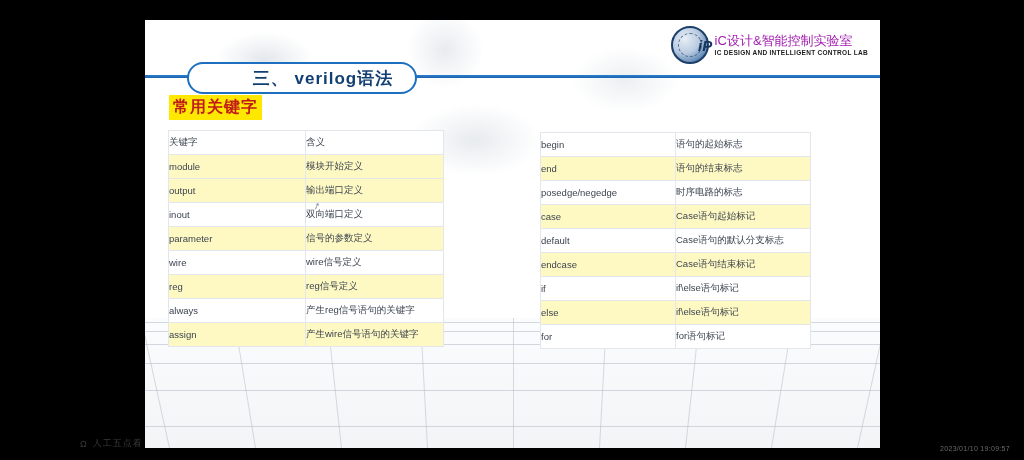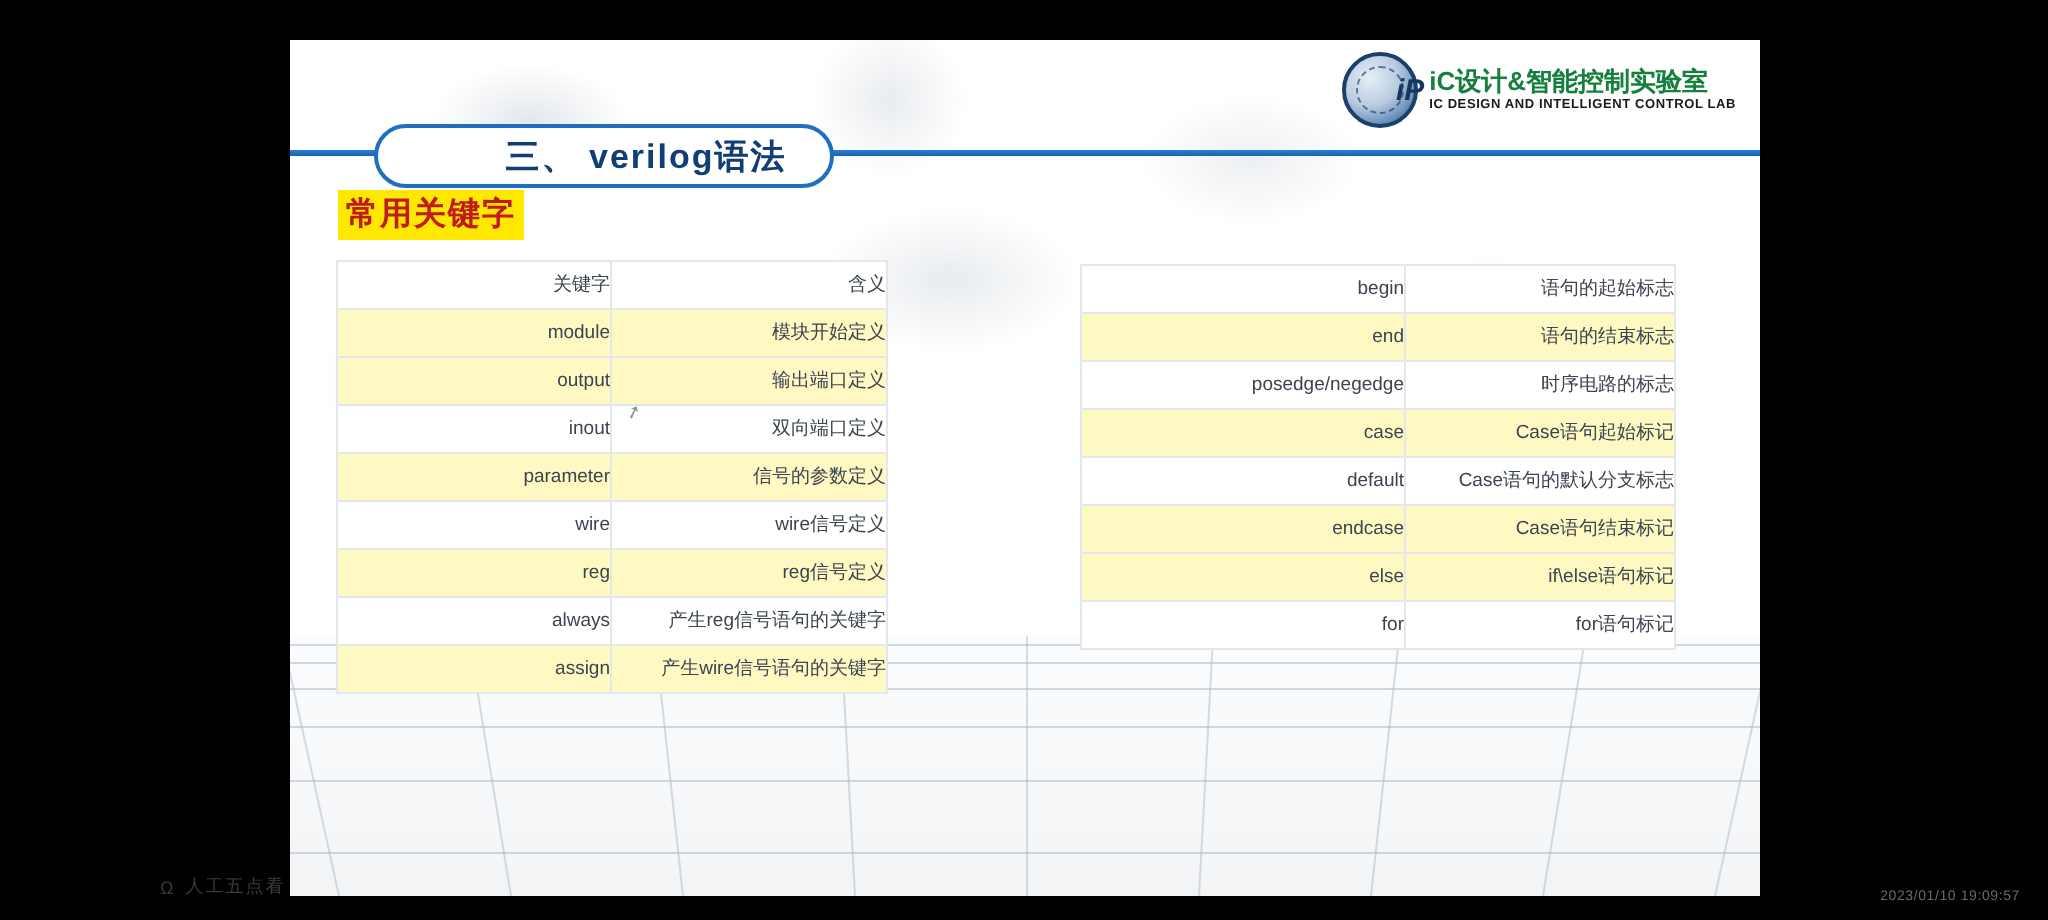--- a/index.html
+++ b/index.html
@@ -65,44 +65,44 @@
     border:2px solid #1b3f6b; position:relative; flex:0 0 auto;
   }
   .logo-mark::after {
     content:""; position:absolute; inset:5px; border-radius:50%;
     border:1px dashed rgba(27,63,107,.65);
   }
   .logo-glyph {
     position:absolute; inset:0; display:flex; align-items:center; justify-content:center;
     font-size:15px; font-weight:bold; color:#16365e; font-style:italic;margin-left:31px;
   }
-  .logo-text-cn { font-size:13px; font-weight:bold; color:#15803d; line-height:1.15; white-space:nowrap; }
+  .logo-text-cn { font-size:13px; font-weight:normal; color:#a21caf; line-height:1.15; white-space:nowrap; }
   .logo-text-en { font-size:6.5px; font-weight:bold; color:#1a1a1a; letter-spacing:.3px; white-space:nowrap; }
 
   .subtitle {
     position:absolute; left:24px; top:75px; z-index:4;
     background:#ffe800; color:#c01a1a; font-size:16px; font-weight:bold;
     padding:2px 4px; letter-spacing:1px; white-space:nowrap;
   }
 
   
   .kw-table { position:absolute; z-index:4; border-collapse:collapse; }
   .kw-table td {
     border:1px solid #e3e6ea; font-size:9.5px; color:#3c4450;
-    text-align:right; vertical-align:middle; padding:0;
+    text-align:left; vertical-align:middle; padding:0;
     height:24px; white-space:nowrap;
   }
   .kw-table tr.odd td { background:#ffffff; }
   .kw-table tr.even td { background:#fef9c3; }
   .kw-table td.c1 { width:137px; }
   .kw-table td.c2 { width:138px; }
 
   #table-left  { left:23px; top:110px; }
   #table-right { left:395px; top:112px; }
-  #table-right td.c1 { width:162px; }
+  #table-right td.c1 { width:135px; }
   #table-right td.c2 { width:135px;margin-top:16px; }
 
   
   .stray-cursor {
     position:absolute; left:168px; top:182px; width:7px; height:8px; z-index:5;
     color:#8d949d; font-size:9px; line-height:1; transform:rotate(-20deg);
   }
 
   
   .watermark-bl {
@@ -219,20 +219,24 @@
             <td class="c2">Case语句起始标记</td>
           </tr>
           <tr class="odd">
             <td class="c1">default</td>
             <td class="c2">Case语句的默认分支标志</td>
           </tr>
           <tr class="even">
             <td class="c1">endcase</td>
             <td class="c2">Case语句结束标记</td>
           </tr>
+          <tr class="odd">
+            <td class="c1">if</td>
+            <td class="c2">if\else语句标记</td>
+          </tr>
           <tr class="even">
             <td class="c1">else</td>
             <td class="c2">if\else语句标记</td>
           </tr>
           <tr class="odd">
             <td class="c1">for</td>
             <td class="c2">for语句标记</td>
           </tr>
         </tbody>
       </table>

